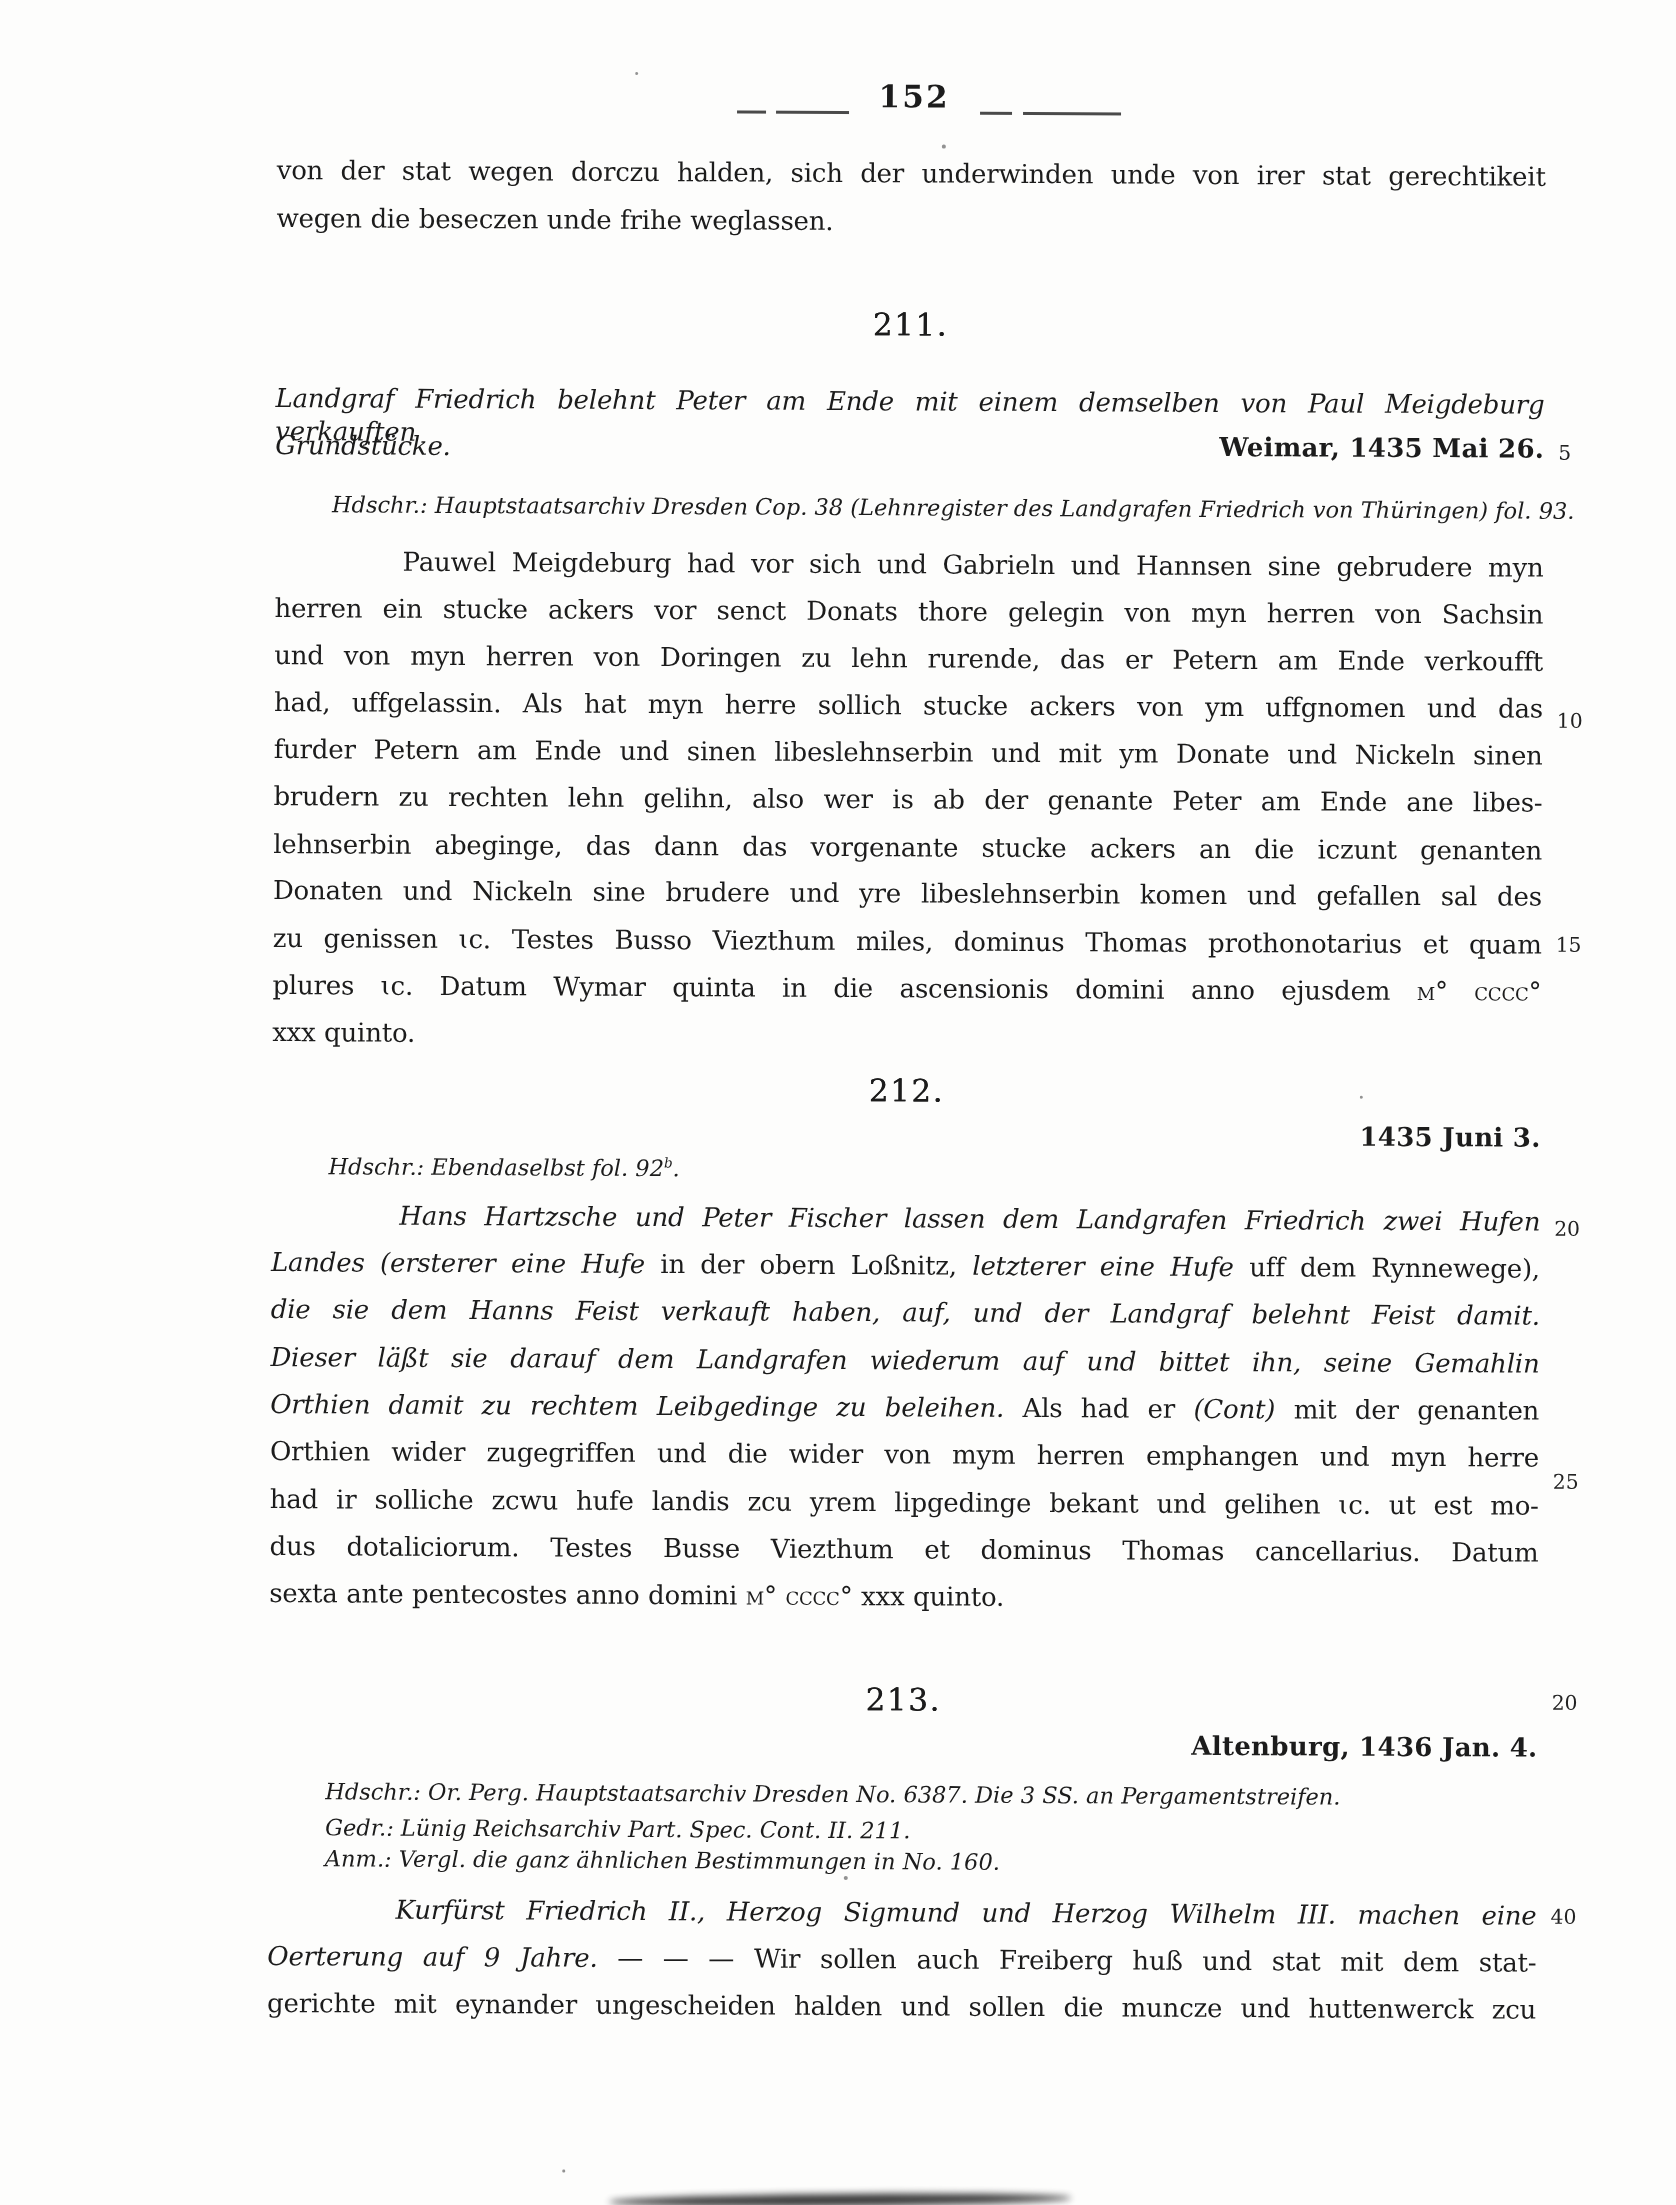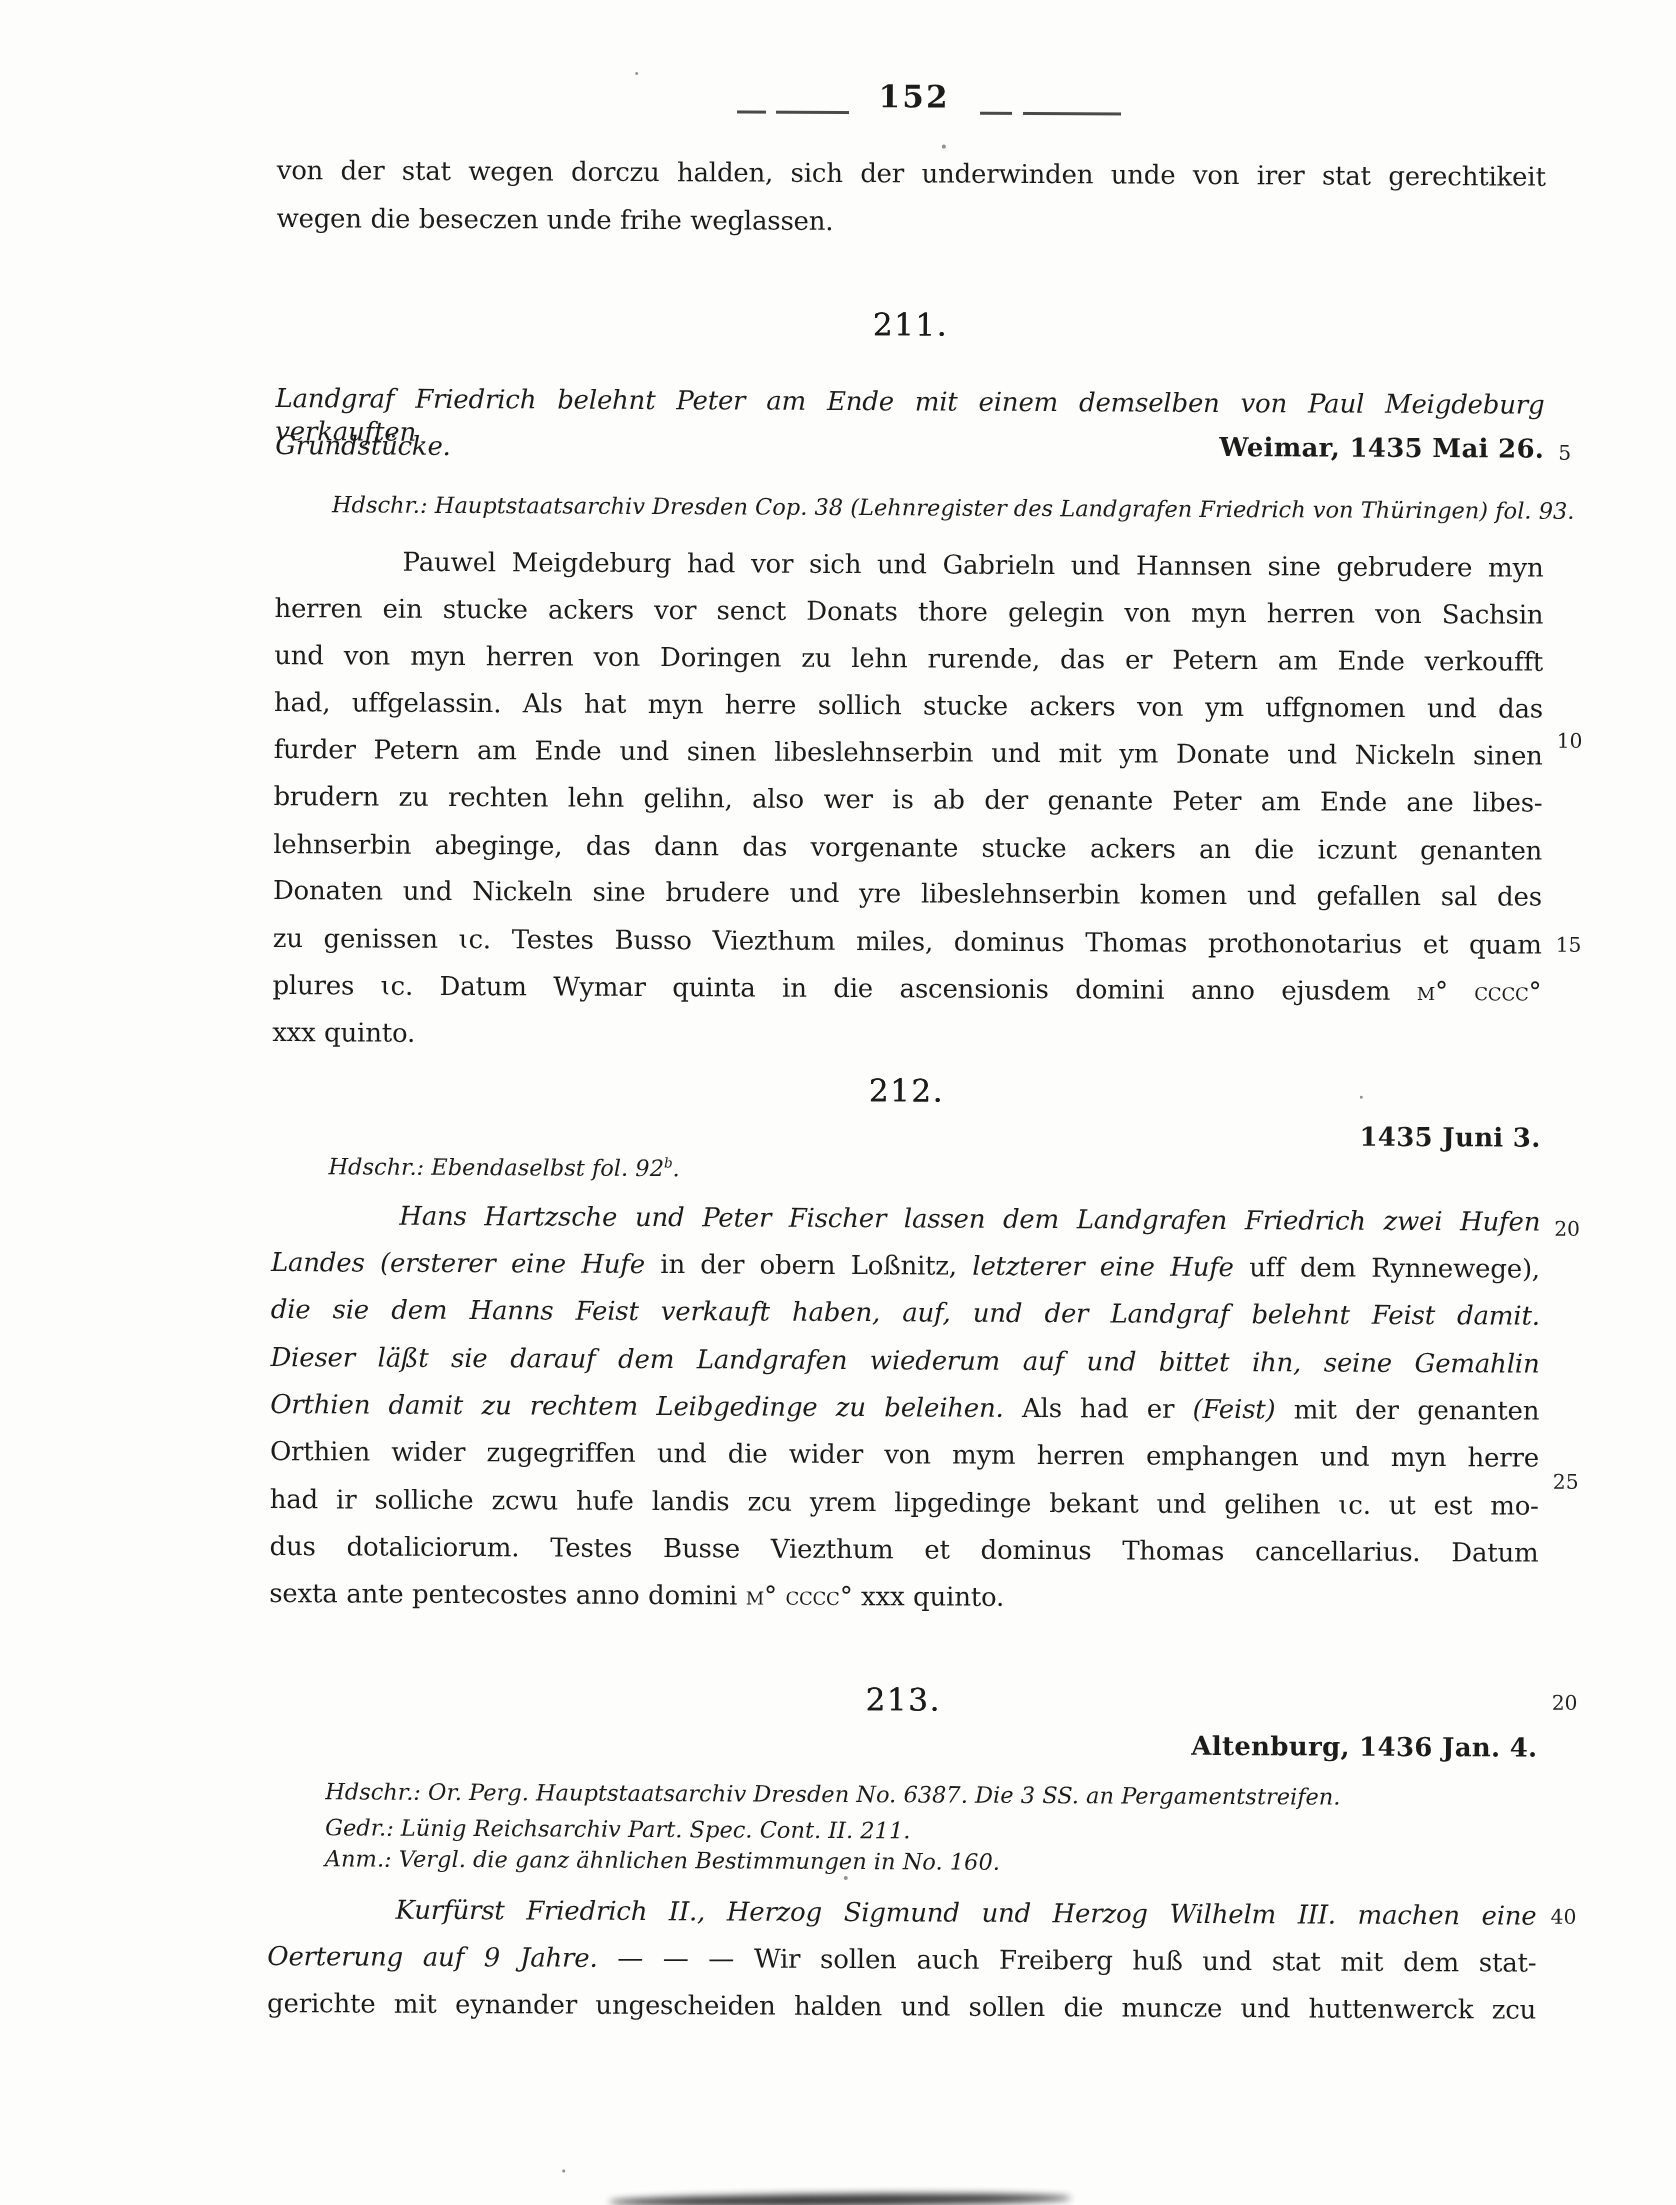--- a/index.html
+++ b/index.html
@@ -62,41 +62,41 @@
     <div class="tl it" style="top:432px">Grundstücke.</div>
     <div class="dateline" style="top:430px">Weimar, 1435 Mai 26.</div>
     <div class="mnum" style="top:437px">5</div>
 
     <div class="srcline" style="top:494px">Hdschr.: Hauptstaatsarchiv Dresden Cop. 38 (Lehnregister des Landgrafen Friedrich von Thüringen) fol. 93.</div>
 
     <div class="tl j indent" style="top:548px">Pauwel Meigdeburg had vor sich und Gabrieln und Hannsen sine gebrudere myn</div>
     <div class="tl j" style="top:595px">herren ein stucke ackers vor senct Donats thore gelegin von myn herren von Sachsin</div>
     <div class="tl j" style="top:642px">und von myn herren von Doringen zu lehn rurende, das er Petern am Ende verkoufft</div>
     <div class="tl j" style="top:689px">had, uffgelassin.  Als hat myn herre sollich stucke ackers von ym uffgnomen und das</div>
-    <div class="mnum" style="top:725px">10</div>
+    <div class="mnum" style="top:705px">10</div>
     <div class="tl j" style="top:736px">furder Petern am Ende und sinen libeslehnserbin und mit ym Donate und Nickeln sinen</div>
     <div class="tl j" style="top:783px">brudern zu rechten lehn gelihn, also wer is ab der genante Peter am Ende ane libes-</div>
     <div class="tl j" style="top:831px">lehnserbin abeginge, das dann das vorgenante stucke ackers an die iczunt genanten</div>
     <div class="tl j" style="top:877px">Donaten und Nickeln sine brudere und yre libeslehnserbin komen und gefallen sal des</div>
     <div class="tl j" style="top:925px">zu genissen ɩc.  Testes Busso Viezthum miles, dominus Thomas prothonotarius et quam</div>
     <div class="mnum" style="top:929px">15</div>
     <div class="tl j" style="top:972px"><span>plures ɩc.  Datum Wymar quinta in die ascensionis domini anno ejusdem</span> <span class="sc">m°</span> <span class="sc">cccc°</span></div>
     <div class="tl" style="top:1019px">xxx quinto.</div>
 
     <div class="heading" style="top:1072px">212.</div>
     <div class="dateline" style="top:1119px">1435 Juni 3.</div>
 
     <div class="srcline" style="top:1156px"><span>Hdschr.: Ebendaselbst fol. 92</span><sup class="sup">b</sup><span>.</span></div>
     <div class="mnum" style="top:1213px">20</div>
 
     <div class="tl j it indent" style="top:1202px">Hans Hartzsche und Peter Fischer lassen dem Landgrafen Friedrich zwei Hufen</div>
     <div class="tl j" style="top:1249px"><span class="it">Landes (ersterer eine Hufe</span> <span class="rom">in der obern Loßnitz,</span> <span class="it">letzterer eine Hufe</span> <span class="rom">uff dem Rynnewege),</span></div>
     <div class="tl j it" style="top:1296px">die sie dem Hanns Feist verkauft haben, auf, und der Landgraf belehnt Feist damit.</div>
     <div class="tl j it" style="top:1344px">Dieser läßt sie darauf dem Landgrafen wiederum auf und bittet ihn, seine Gemahlin</div>
-    <div class="tl j" style="top:1391px"><span class="it">Orthien damit zu rechtem Leibgedinge zu beleihen.</span> <span class="rom">Als had er</span> <span class="it">(Feist)</span> <span class="rom">mit der genanten</span></div>
+    <div class="tl j" style="top:1391px"><span class="it">Orthien damit zu rechtem Leibgedinge zu beleihen.</span> <span class="rom">Als had er</span> <span class="it">(Cont)</span> <span class="rom">mit der genanten</span></div>
     <div class="mnum" style="top:1466px">25</div>
 
     <div class="tl j" style="top:1438px">Orthien wider zugegriffen und die wider von mym herren emphangen und myn herre</div>
     <div class="tl j" style="top:1486px">had ir solliche zcwu hufe landis zcu yrem lipgedinge bekant und gelihen ɩc. ut est mo-</div>
     <div class="tl j" style="top:1533px">dus dotaliciorum.  Testes Busse Viezthum et dominus Thomas cancellarius.  Datum</div>
     <div class="tl" style="top:1580px"><span>sexta ante pentecostes anno domini</span> <span class="sc">m°</span> <span class="sc">cccc°</span> <span>xxx quinto.</span></div>
 
     <div class="heading" style="top:1681px">213.</div>
     <div class="mnum" style="top:1687px">20</div>
     <div class="dateline" style="top:1729px">Altenburg, 1436 Jan. 4.</div>

